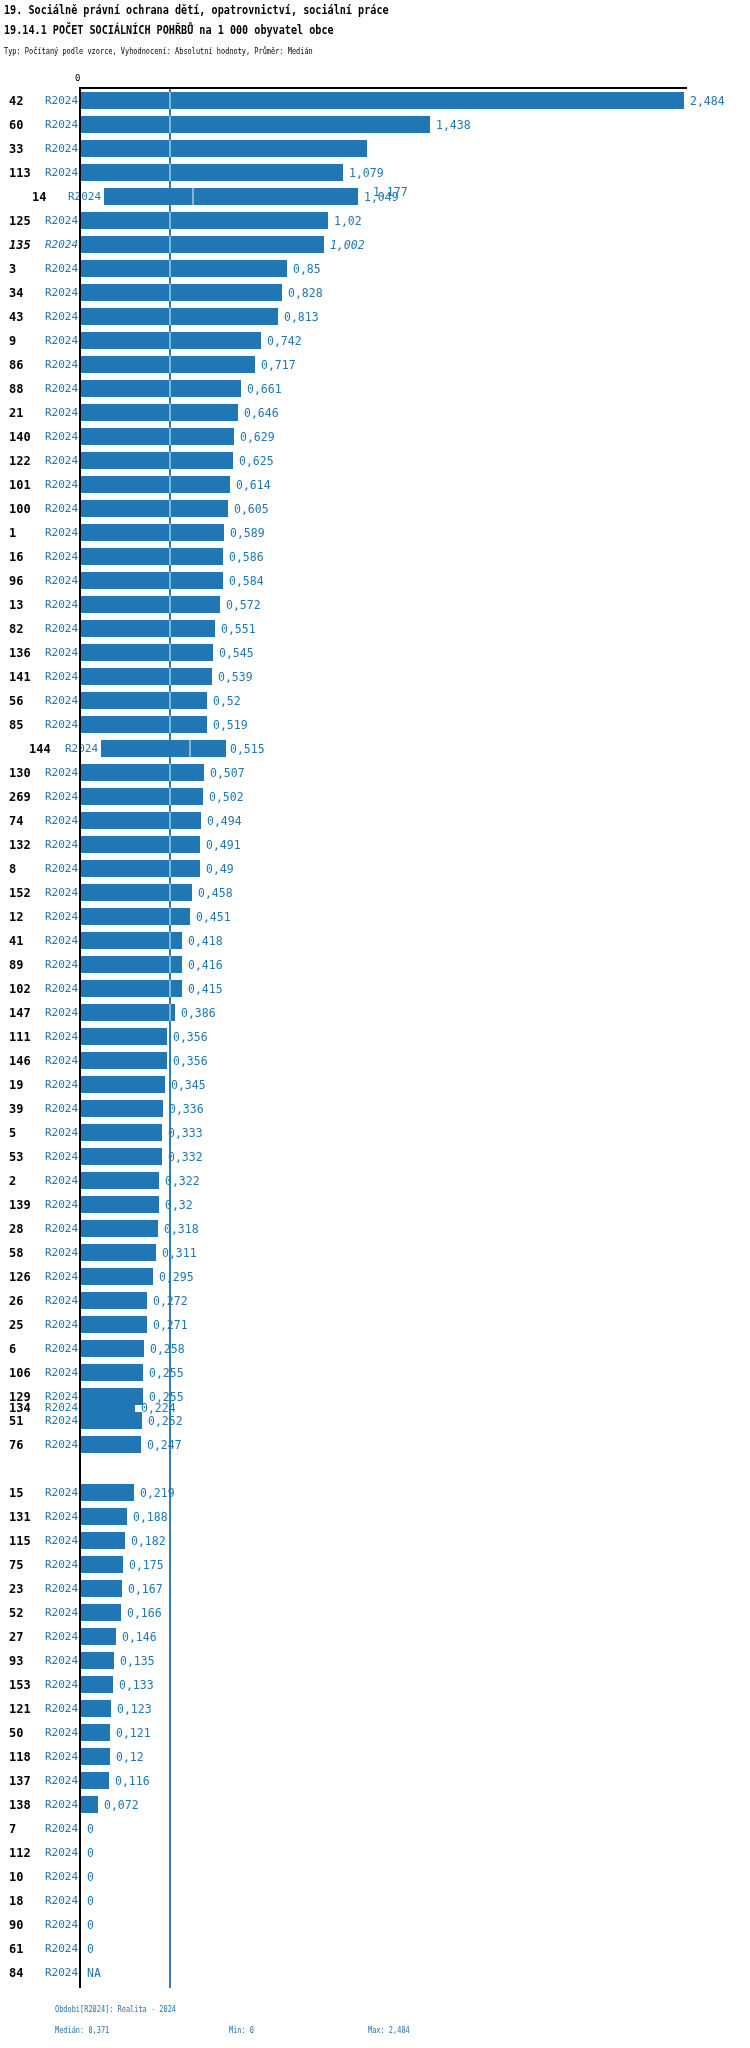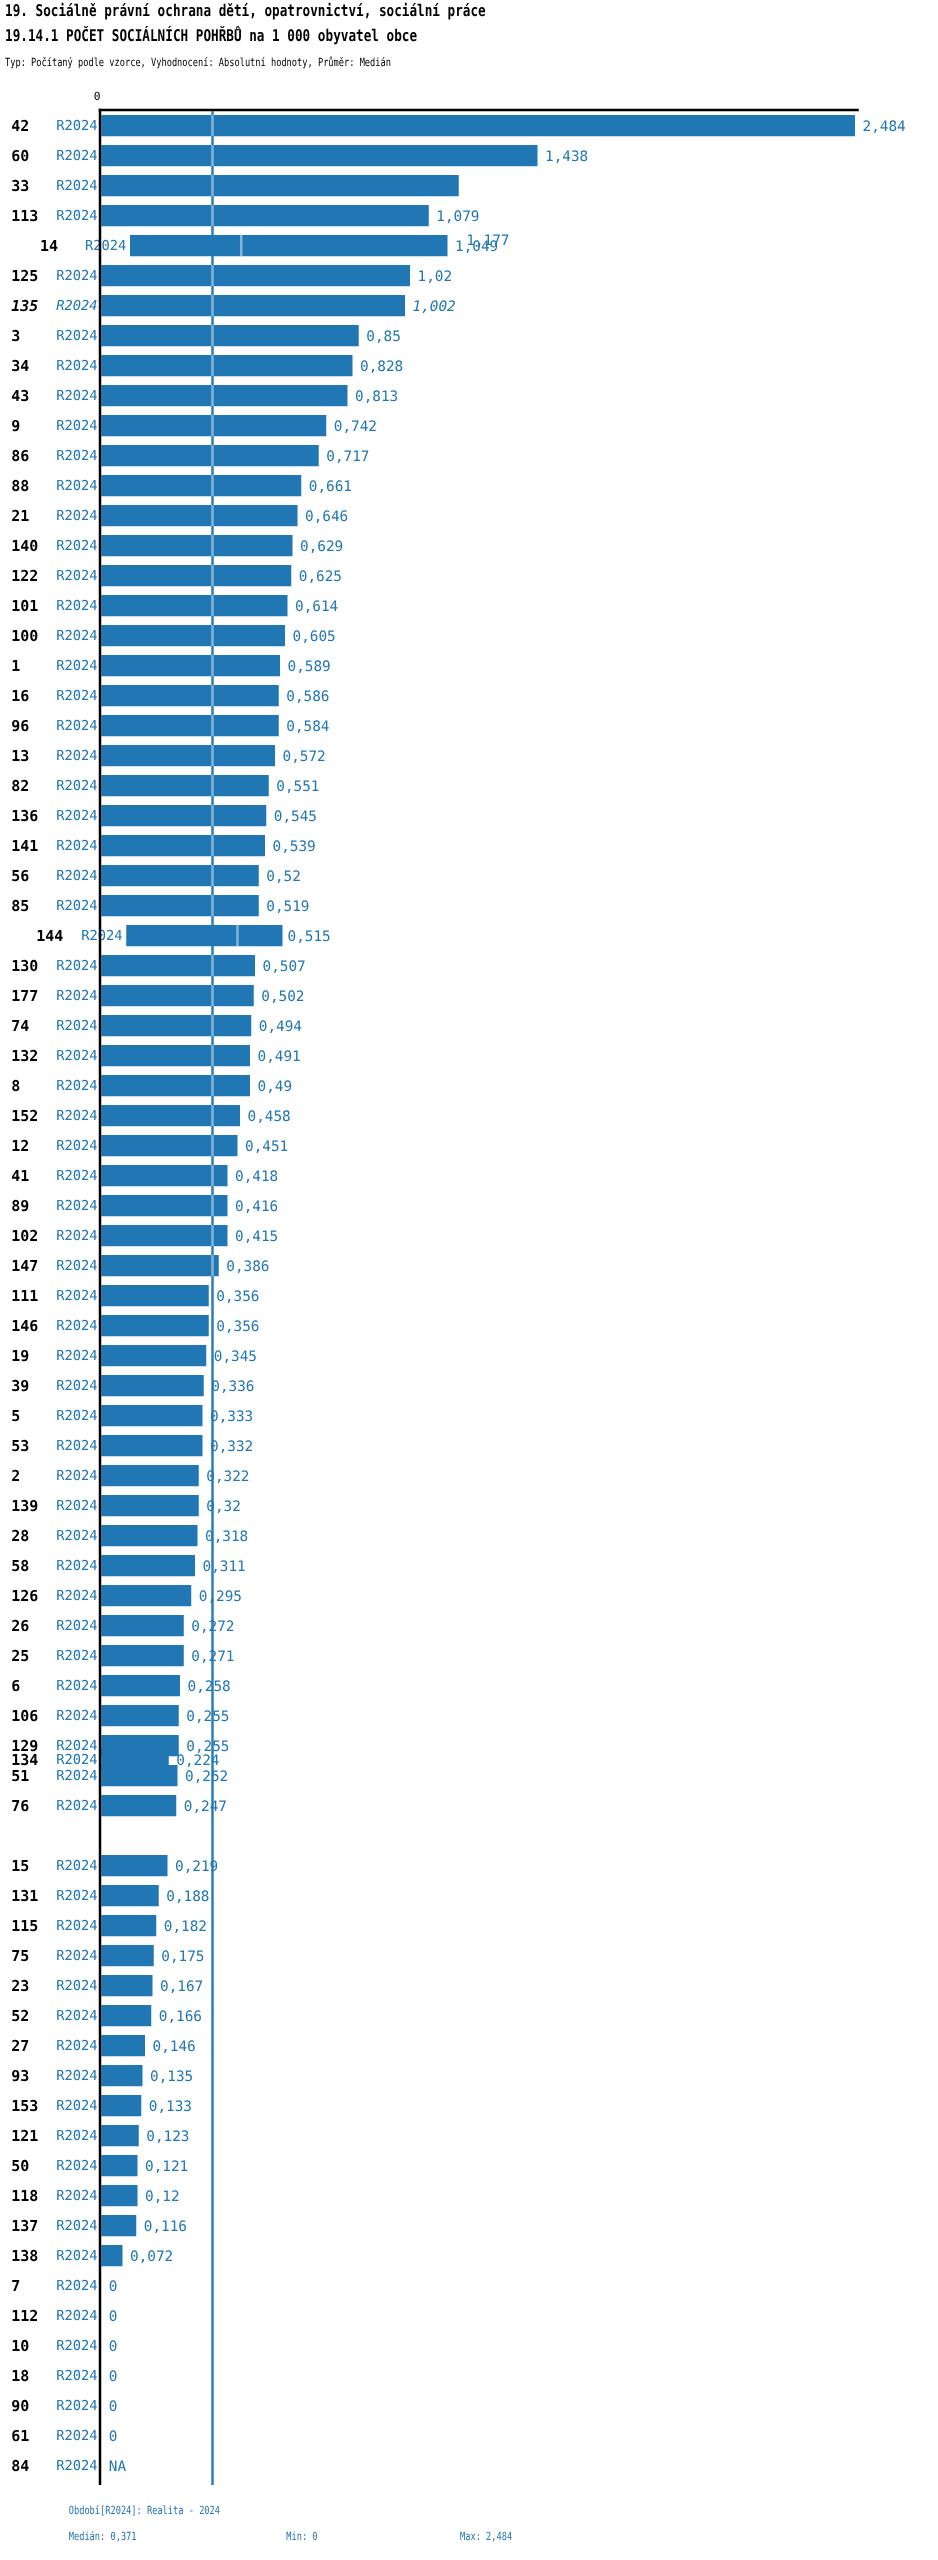--- a/index.html
+++ b/index.html
@@ -269,21 +269,21 @@
       </div>
       <div class="row" style="top: 761px;">
         <span class="num">130</span>
         <span class="series">R2024</span>
         <div class="bar" style="width: 123px;">
           <div class="median-cross"></div>
         </div>
         <span class="val" style="left: 210px;">0,507</span>
       </div>
       <div class="row" style="top: 785px;">
-        <span class="num">177</span>
+        <span class="num">269</span>
         <span class="series">R2024</span>
         <div class="bar" style="width: 122px;">
           <div class="median-cross"></div>
         </div>
         <span class="val" style="left: 209px;">0,502</span>
       </div>
       <div class="row" style="top: 809px;">
         <span class="num">74</span>
         <span class="series">R2024</span>
         <div class="bar" style="width: 120px;">

